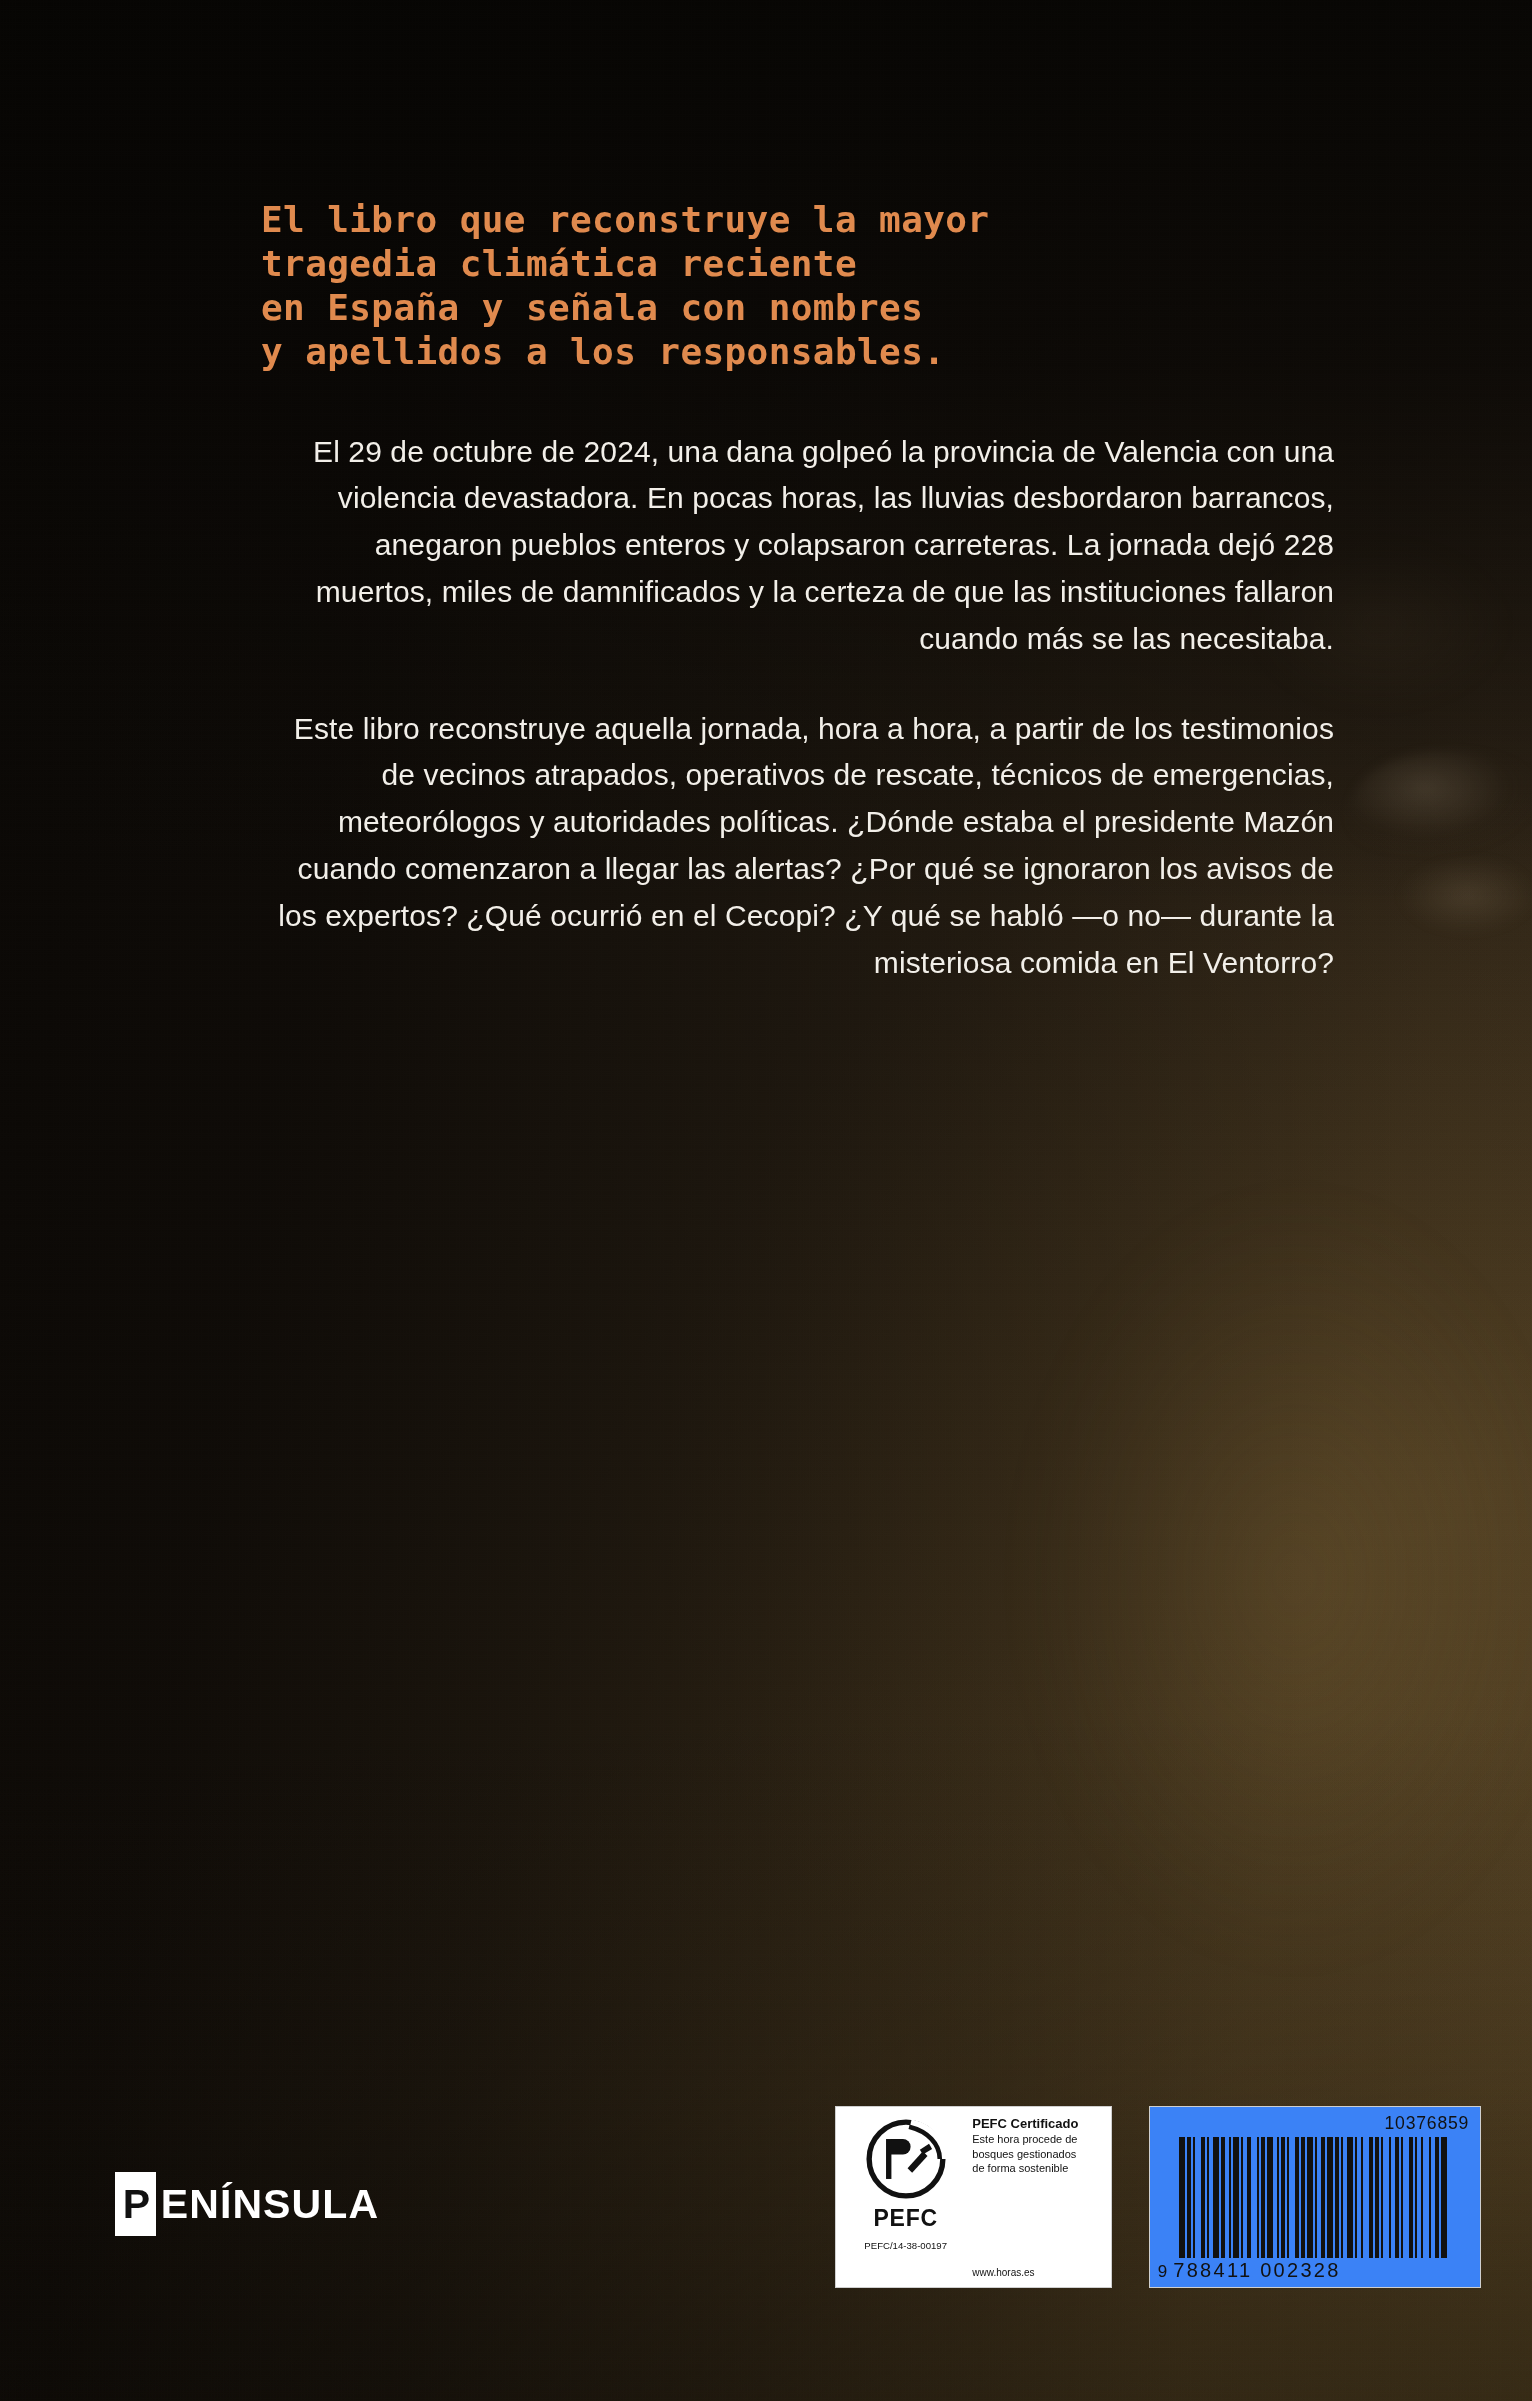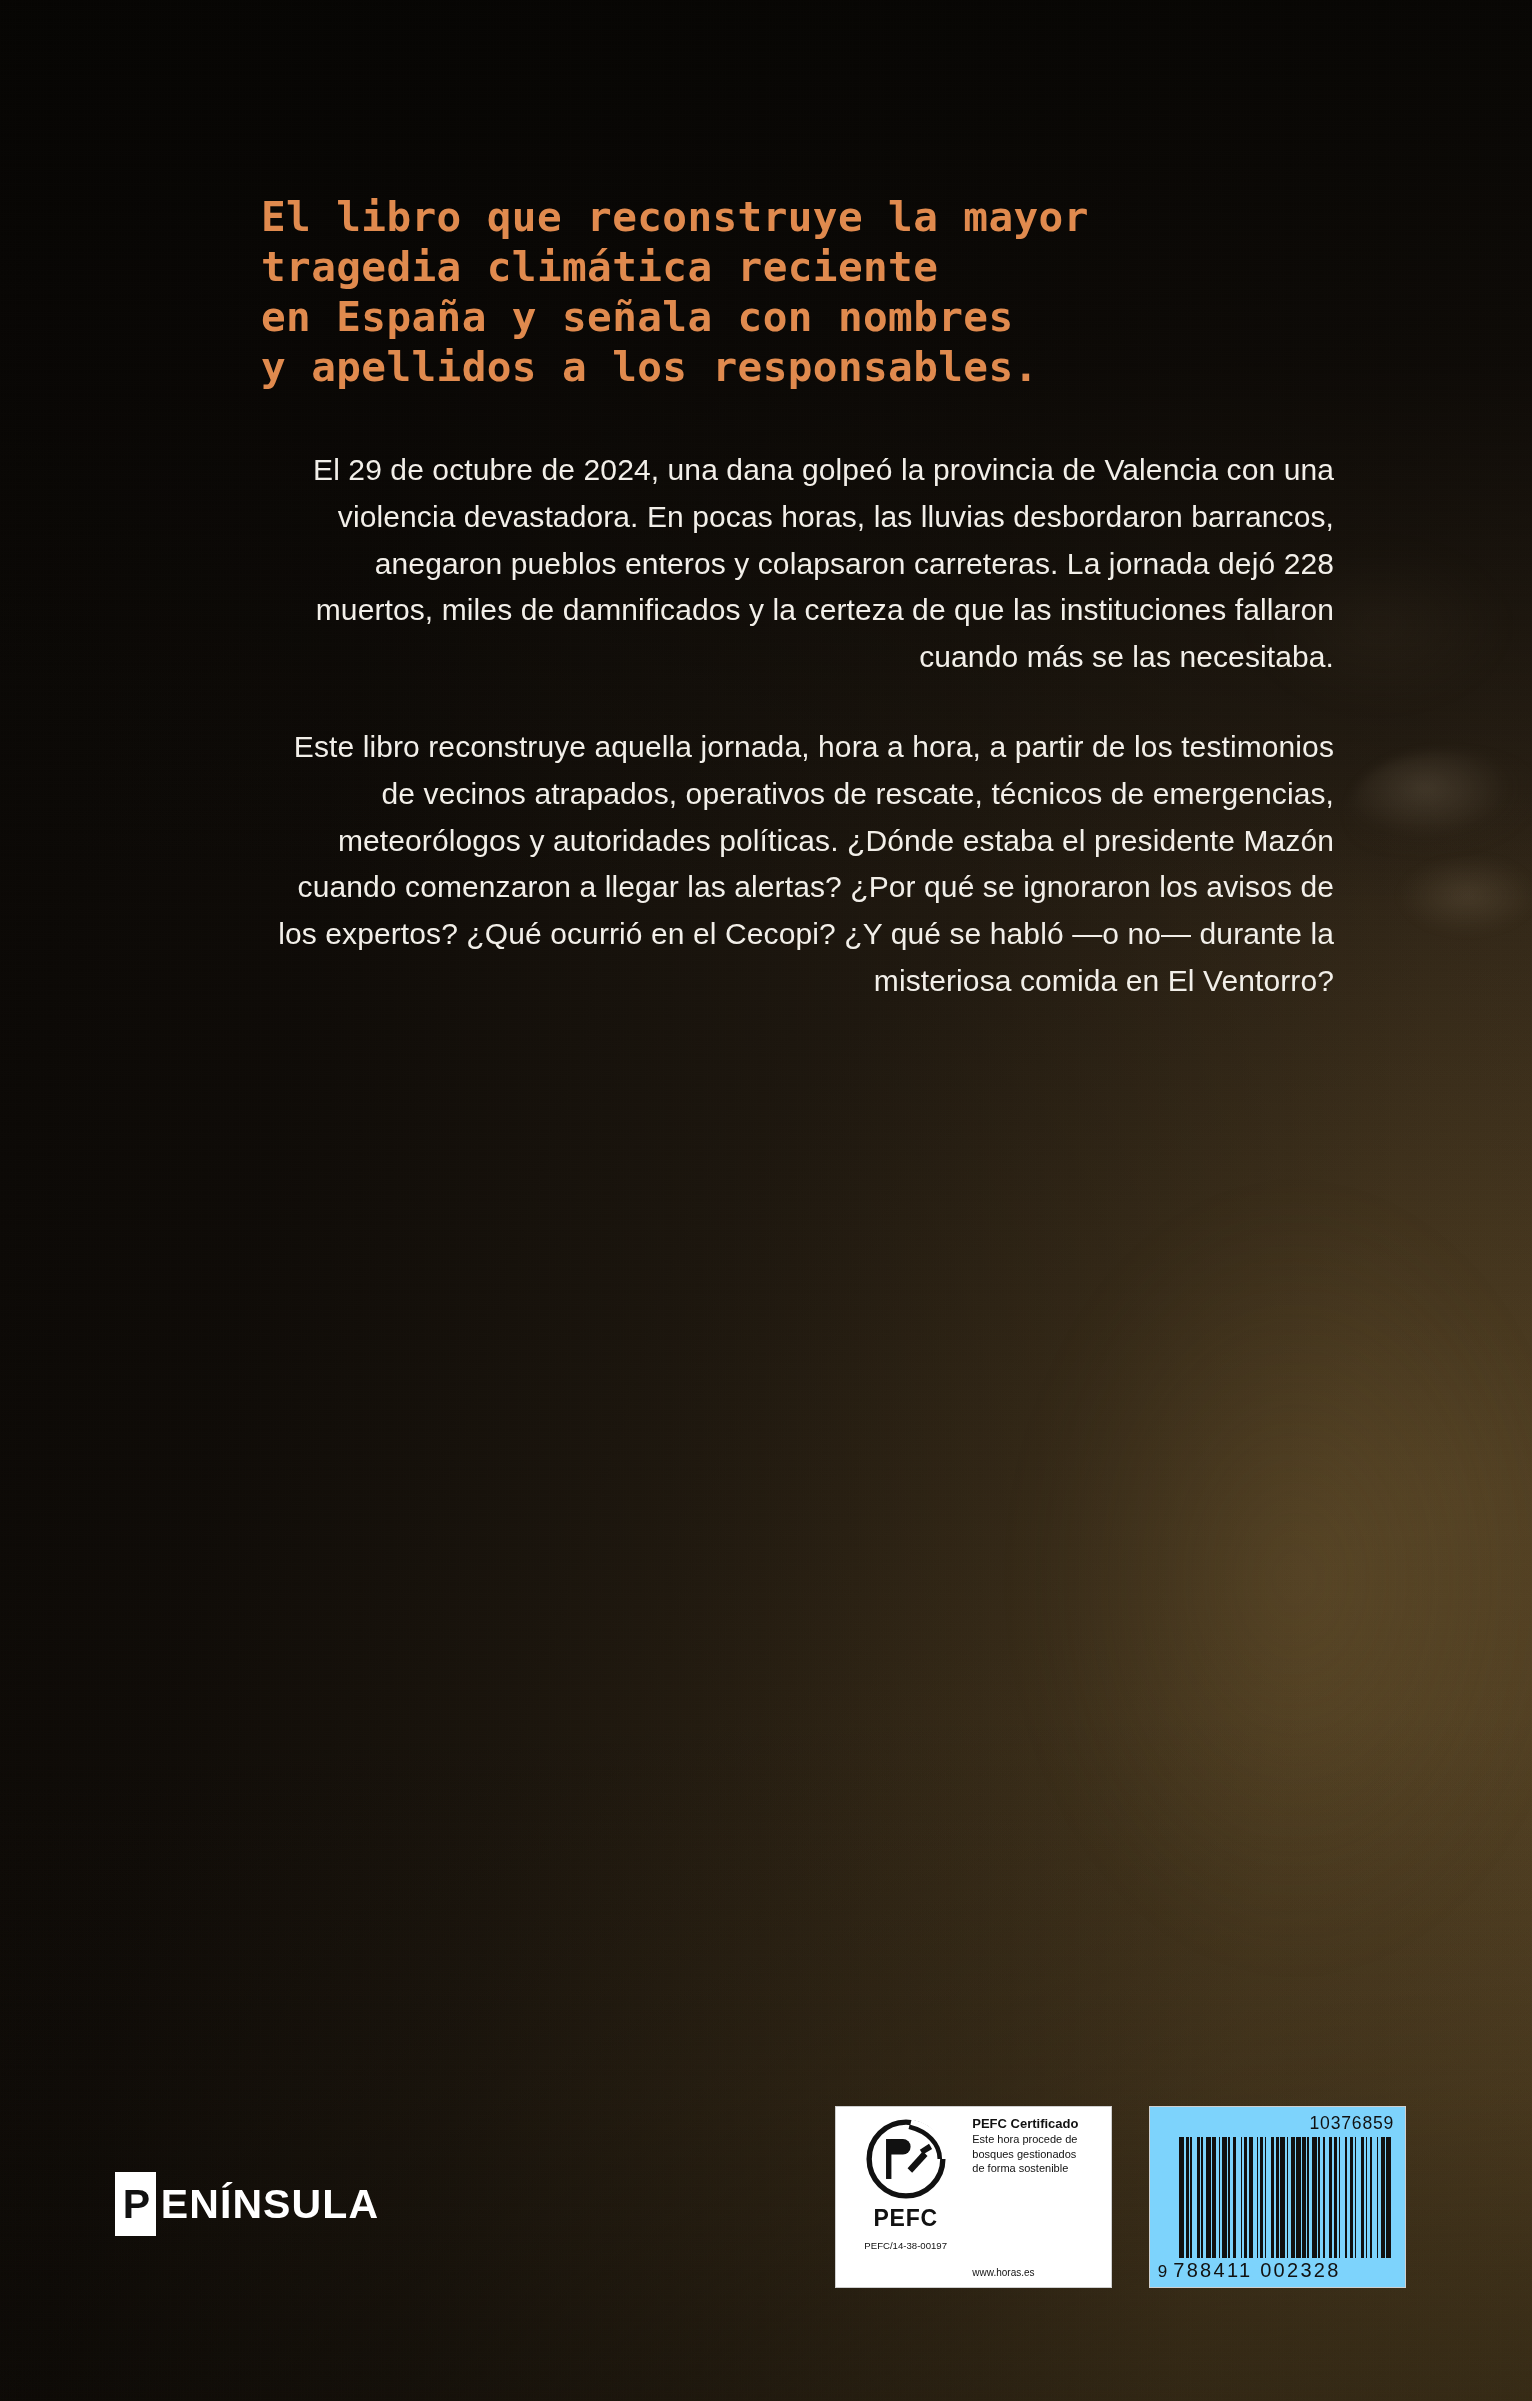--- a/index.html
+++ b/index.html
@@ -89,24 +89,24 @@
   .content {
     position: absolute;
     left: 261px;
     top: 192px;
     width: 1073px;
   }
   .headline {
     color: #e08a4e;
     font-family: "DejaVu Sans Mono", "Liberation Mono", monospace;
     font-weight: bold;
-    font-size: 41px;
+    font-size: 36px;
     line-height: 1.22;
     letter-spacing: 0.4px;
-    margin: 0 0 55px 0;
+    margin: 6px 0 55px 0;
     white-space: pre-line;
   }
   .para {
     color: #f2efe9;
     font-size: 30px;
     line-height: 1.56;
     margin: 0 0 43px 0;
     letter-spacing: 0.1px;
     font-weight: 400;
     text-align: right;
@@ -205,23 +205,23 @@
     font-size: 10px;
     color: #111;
     margin-top: auto;
     padding-bottom: 1.5px;
   }
 
   .barcode-box {
     position: absolute;
     left: 1149px;
     top: 2106px;
-    width: 257px;
+    width: 332px;
     height: 182px;
-    background: #7dd3fc;
+    background: #3b82f6;
     border: 0.8px solid #cfcfcf;
     box-sizing: border-box;
     padding: 6.1px 7.7px 4.6px 7.7px;
     display: flex;
     flex-direction: column;
   }
   .isbn-top {
     text-align: right;
     font-family: "Liberation Sans", sans-serif;
     font-size: 17.6px;

